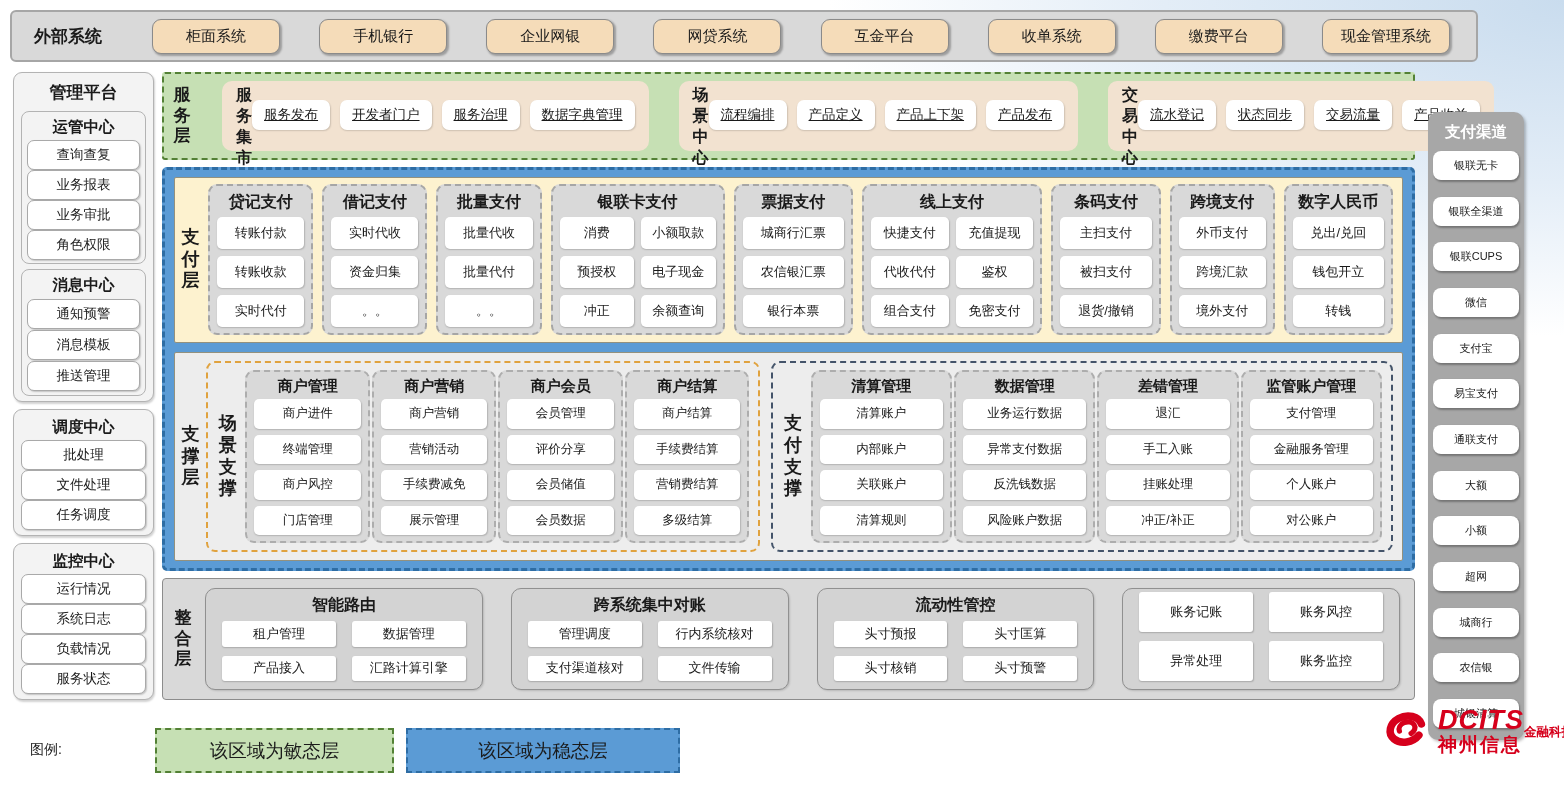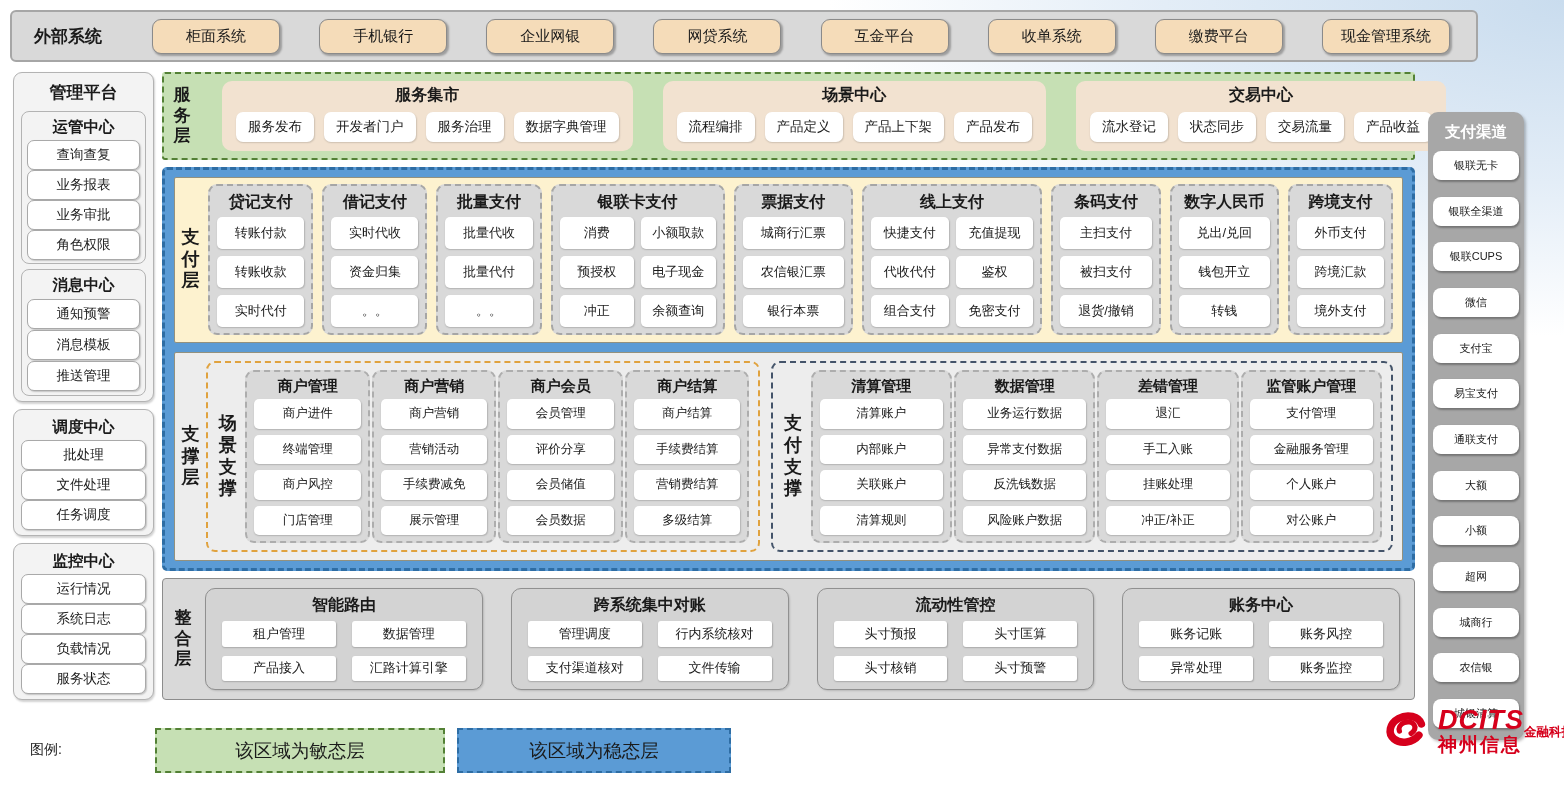--- a/index.html
+++ b/index.html
@@ -35,24 +35,24 @@
 
   
   .vbox { flex:none; display:flex; align-items:center; justify-content:center; }
   .vtxt { width:1.18em; word-break:break-all; text-align:center; font-weight:bold; line-height:1.22; }
 
   
   .service { position:absolute; left:162px; top:72px; width:1253px; height:88px;
     background:#c6e0b4; border:2px dashed #538135; border-radius:3px;
     display:flex; align-items:stretch; padding:7px 10px 7px 8px; gap:30px; }
   .service .vtxt { font-size:17px; }
-  .sgroup { background:#f2e2d0; border-radius:10px; display:flex; flex-direction:column; padding:3px 14px 6px; }
+  .sgroup { background:#f2e2d0; border-radius:10px; display:flex; flex-direction:row; padding:3px 14px 6px; }
   .sg0 { flex:100; } .sg1 { flex:160; } .sg2 { flex:148;border-radius:9px; }
   .sgroup-title { font-weight:bold; font-size:16px; text-align:center; padding:1px 0 2px; }
-  .sgroup-items { flex:1; display:flex; align-items:center; justify-content:space-between; gap:10px; }
+  .sgroup-items { flex:1; display:flex; align-items:center; justify-content:space-between; gap:10px;text-decoration:underline; }
   .sbtn { background:#fff; border-radius:7px; font-size:13.5px; padding:6px 12px; text-align:center;
     box-shadow:0.5px 1px 1.5px rgba(0,0,0,.15); white-space:nowrap; }
 
   
   .stable { position:absolute; left:162px; top:167px; width:1253px; height:404px;
     background:#5b9bd5; border:3px dashed #2e6da4; border-radius:5px;
     padding:7px 9px; display:flex; flex-direction:column; gap:9px; }
 
   
   .paypanel { height:166px; flex:none; background:#fdf2cf; border:1px solid #93917e; border-radius:2px;
@@ -105,21 +105,21 @@
     background:#a7a7a7; border-radius:10px; padding:10px 5px 12px;
     display:flex; flex-direction:column; align-items:center; box-shadow:2px 2px 3px rgba(0,0,0,.25);margin-top:40px; }
   .ch-title { color:#fff; font-weight:bold; font-size:15.5px; margin-bottom:2px; }
   .ch-items { flex:1; width:100%; display:flex; flex-direction:column; justify-content:space-between; align-items:center; padding-top:6px; }
   .chbtn { background:#fff; border-radius:8px; width:86px; padding:7px 0; font-size:11px;
     text-align:center; box-shadow:1px 1.5px 2px rgba(0,0,0,.3); white-space:nowrap; }
 
   
   .legend { position:absolute; left:30px; top:727px; height:46px; display:flex; align-items:center; }
   .legend-label { font-size:14px; width:68px; }
-  .lg { width:290px; height:45px; display:flex; align-items:center; justify-content:center;
+  .lg { width:239px; height:45px; display:flex; align-items:center; justify-content:center;
     font-size:18.5px; margin-left:57px; }
   .lg.blue { margin-left:12px; width:274px; }
   .lg.green { background:#c6e0b4; border:2px dashed #538135; }
   .lg.blue { background:#5b9bd5; border:2px dashed #2e6da4; }
 
   
   .logo { position:absolute; right:3px; top:703px; width:184px;
     display:flex; flex-direction:row; align-items:center; }
   .logo-top { display:flex; align-items:center; gap:3px; }
   .logo-texts { display:flex; flex-direction:column; line-height:1.08; }
@@ -281,34 +281,34 @@
           </div>
         </div>
         <div class="pcol fc">
           <div class="pcol-title">条码支付</div>
           <div class="pitems">
             <div class="pbtn">主扫支付</div>
             <div class="pbtn">被扫支付</div>
             <div class="pbtn">退货/撤销</div>
           </div>
         </div>
+        <div class="pcol fa">
+          <div class="pcol-title">跨境支付</div>
+          <div class="pitems">
+            <div class="pbtn">外币支付</div>
+            <div class="pbtn">跨境汇款</div>
+            <div class="pbtn">境外支付</div>
+          </div>
+        </div>
         <div class="pcol fc">
           <div class="pcol-title">数字人民币</div>
           <div class="pitems">
             <div class="pbtn">兑出/兑回</div>
             <div class="pbtn">钱包开立</div>
             <div class="pbtn">转钱</div>
-          </div>
-        </div>
-        <div class="pcol fa">
-          <div class="pcol-title">跨境支付</div>
-          <div class="pitems">
-            <div class="pbtn">外币支付</div>
-            <div class="pbtn">跨境汇款</div>
-            <div class="pbtn">境外支付</div>
           </div>
         </div>
       </div>
     </div>
 
     <div class="suppanel">
       <div class="vbox">
           <div class="vtxt">支撑层</div>
         </div>
       <div class="sections">
@@ -428,21 +428,20 @@
       <div class="igroup">
         <div class="igroup-title">流动性管控</div>
         <div class="igrid">
           <div class="ibtn">头寸预报</div>
           <div class="ibtn">头寸匡算</div>
           <div class="ibtn">头寸核销</div>
           <div class="ibtn">头寸预警</div>
         </div>
       </div>
       <div class="igroup">
-        <div class="igroup-title">账务中心</div>
         <div class="igrid">
           <div class="ibtn">账务记账</div>
           <div class="ibtn">账务风控</div>
           <div class="ibtn">异常处理</div>
           <div class="ibtn">账务监控</div>
         </div>
       </div>
     </div>
   </div>
 

